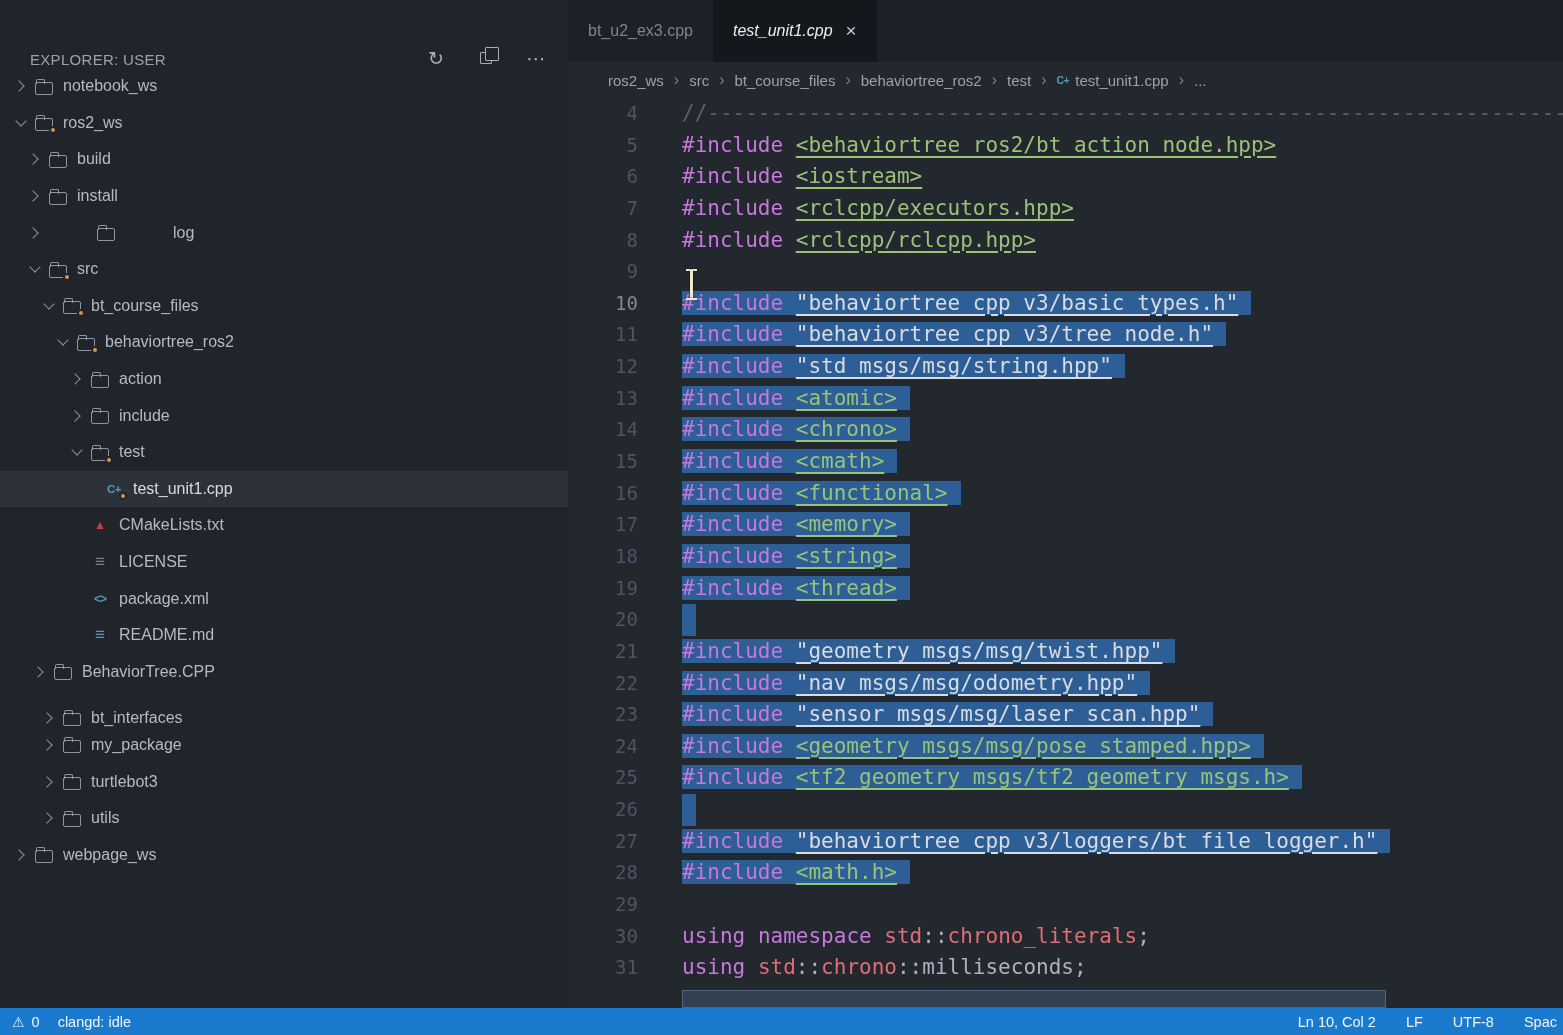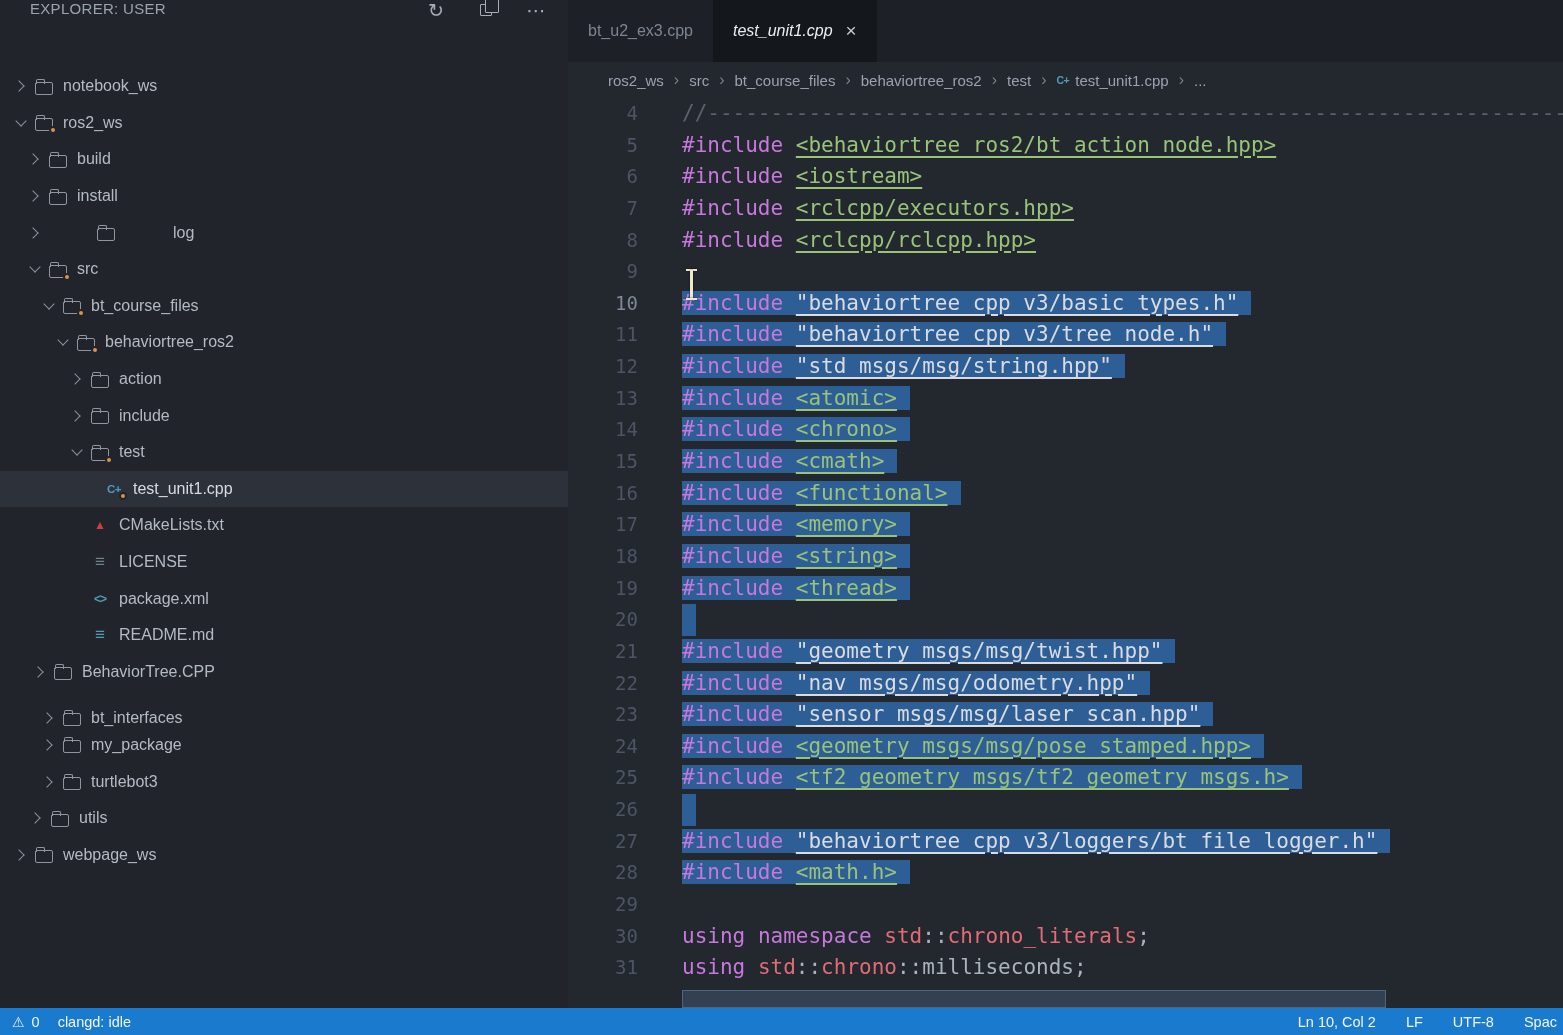--- a/index.html
+++ b/index.html
@@ -1,20 +1,20 @@
 <!DOCTYPE html>
 <html><head>
 <meta charset="utf-8">
 <style>
   *{margin:0;padding:0;box-sizing:border-box}
   html,body{width:1563px;height:1035px;overflow:hidden;background:#23272e;font-family:"Liberation Sans",sans-serif}
 
   
   #sidebar{position:absolute;left:0;top:0;bottom:27px;width:568px;background:#21252b;overflow:hidden}
-  .sb-header{height:68px;display:flex;align-items:flex-start;padding:0 22px 0 30px;color:#9ba3af;font-size:15px;letter-spacing:.3px}
+  .sb-header{height:68px;display:flex;align-items:flex-end;padding:0 22px 0 30px;color:#9ba3af;font-size:15px;letter-spacing:.3px}
   .sb-actions{margin-left:auto;display:flex;gap:30px;color:#a6adb8;font-size:19px;align-items:center}
   .sb-actions .act{cursor:pointer;display:flex;align-items:center;justify-content:center;width:20px;height:20px}
   .icon-squares{position:relative;width:12px;height:12px;border:1.6px solid currentColor;border-radius:1px}
   .icon-squares::before{content:"";position:absolute;top:-6px;left:4px;width:12px;height:12px;border:1.6px solid currentColor;background:#21252b;border-radius:1px}
 
   .trow{height:36.6px;display:flex;align-items:center;font-size:16px;color:#b4bac4;cursor:pointer}
   .trow.selected{background:#2c313a;color:#d8dce2}
   .chev{width:17px;height:17px;margin-right:5px;display:flex;align-items:center;justify-content:center;flex:none}
   .chev::before{content:"";width:7px;height:7px;border-right:1.7px solid #8a919d;border-bottom:1.7px solid #8a919d}
   .chev.collapsed::before{transform:rotate(-45deg);margin-left:-3px}
@@ -190,21 +190,21 @@
       <div class="trow" style="padding-left: 40px;">
         <span class="chev collapsed"></span>
         <span class="ficon folder"></span>
         <span class="tlbl">my_package</span>
       </div>
       <div class="trow" style="padding-left: 40px;">
         <span class="chev collapsed"></span>
         <span class="ficon folder"></span>
         <span class="tlbl">turtlebot3</span>
       </div>
-      <div class="trow" style="padding-left: 28px;">
+      <div class="trow" style="padding-left: 40px;">
         <span class="chev collapsed"></span>
         <span class="ficon folder"></span>
         <span class="tlbl">utils</span>
       </div>
       <div class="trow" style="padding-left: 12px;">
         <span class="chev collapsed"></span>
         <span class="ficon folder"></span>
         <span class="tlbl">webpage_ws</span>
       </div>
     </div>

